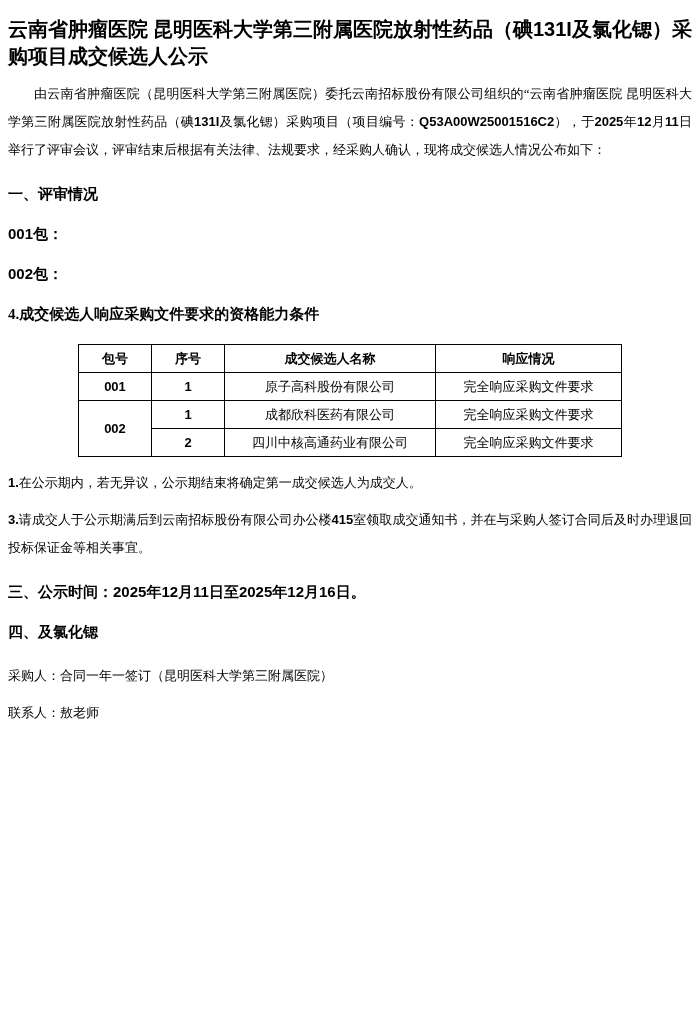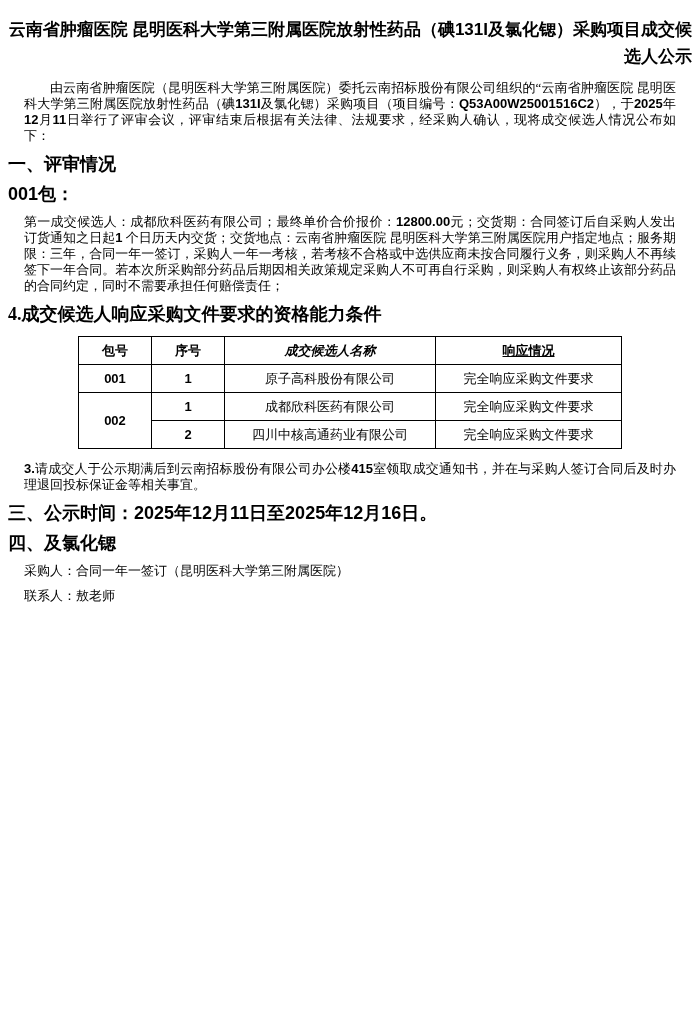--- a/index.html
+++ b/index.html
@@ -7,37 +7,37 @@
     width: 700px;
     min-height: 1029px;
     box-sizing: border-box;
     padding: 16px 8px 18px 8px;
     font-family: "Liberation Serif", "DejaVu Serif", serif;
     font-size: 13px;
     color: #000000;
     background: #ffffff;
   }
   h1.doc-title {
-    font-size: 17px;
+    font-size: 20px;
     font-weight: 700;
-    text-align: right;
+    text-align: left;
     line-height: 27px;
     margin: 0 0 10px 0;
   }
   p.body-p {
-    margin: 9px 16px;
-    line-height: 16px;
+    margin: 9px 0;
+    line-height: 28px;
     text-align: justify;
   }
   p.indent { text-indent: 2em; }
   .h {
-    margin: 10px 0;
+    margin: 20px 0;
     line-height: 20px;
     font-weight: 700;
-    font-size: 18px;
+    font-size: 15px;
   }
   
   b, .doc-title b {
     font-family: "Liberation Sans", "DejaVu Sans", sans-serif;
     font-weight: 700;
   }
   table.qual-table {
     border-collapse: collapse;
     margin: 12px auto;
   }
@@ -45,40 +45,40 @@
     border: 1px solid #000000;
     text-align: center;
     vertical-align: middle;
     font-size: 13px;
     padding: 5px 10px;
     line-height: 17px;
   }
   table.qual-table th { font-weight: 700; }
   .col-pkg  { width: 52px; }
   .col-no   { width: 52px; }
-  .col-name { width: 190px; font-style: italic; }
-  .col-resp { width: 165px; text-decoration: underline; }
+  .col-name { width: 190px; }
+  .col-resp { width: 165px; }
 </style>
 </head>
 <body>
 
 <div class="page">
 
   <h1 class="doc-title">云南省肿瘤医院 昆明医科大学第三附属医院放射性药品（碘<b>131I</b>及氯化锶）采购项目成交候选人公示</h1>
 
   <p class="body-p indent">由云南省肿瘤医院（昆明医科大学第三附属医院）委托云南招标股份有限公司组织的“云南省肿瘤医院 昆明医科大学第三附属医院放射性药品（碘<b>131I</b>及氯化锶）采购项目（项目编号：<b>Q53A00W25001516C2</b>），于<b>2025</b>年<b>12</b>月<b>11</b>日举行了评审会议，评审结束后根据有关法律、法规要求，经采购人确认，现将成交候选人情况公布如下：</p>
 
   <div class="h">一、评审情况</div>
 
 
   <div class="h"><b>001</b>包：</div>
 
 
+  <div class="h"><b>002</b>包：</div>
 
-  <p class="body-p">第一成交候选人：成都欣科医药有限公司；最终单价合价报价：<b>12800.00</b>元；交货期：合同签订后自采购人发出订货通知之日起<b>1</b> 个日历天内交货；交货地点：云南省肿瘤医院 昆明医科大学第三附属医院用户指定地点；服务期限：三年，合同一年一签订，采购人一年一考核，若考核不合格或中选供应商未按合同履行义务，则采购人不再续签下一年合同。若本次所采购部分药品后期因相关政策规定采购人不可再自行采购，则采购人有权终止该部分药品的合同约定，同时不需要承担任何赔偿责任；</p>
 
 
   <div class="h">4.成交候选人响应采购文件要求的资格能力条件</div>
 
   <table class="qual-table">
     <thead>
       <tr>
         <th class="col-pkg">包号</th>
         <th class="col-no">序号</th>
         <th class="col-name">成交候选人名称</th>
@@ -100,20 +100,21 @@
       </tr>
       <tr>
         <td><b>2</b></td>
         <td>四川中核高通药业有限公司</td>
         <td>完全响应采购文件要求</td>
       </tr>
     </tbody>
   </table>
 
 
+  <p class="body-p"><b>1.</b>在公示期内，若无异议，公示期结束将确定第一成交候选人为成交人。</p>
   <p class="body-p"><b>3.</b>请成交人于公示期满后到云南招标股份有限公司办公楼<b>415</b>室领取成交通知书，并在与采购人签订合同后及时办理退回投标保证金等相关事宜。</p>
 
   <div class="h">三、公示时间：<b>2025</b>年<b>12</b>月<b>11</b>日至<b>2025</b>年<b>12</b>月<b>16</b>日。</div>
 
   <div class="h">四、及氯化锶</div>
 
   <p class="body-p">采购人：合同一年一签订（昆明医科大学第三附属医院）</p>
   <p class="body-p">联系人：敖老师</p>
 
 </div>

